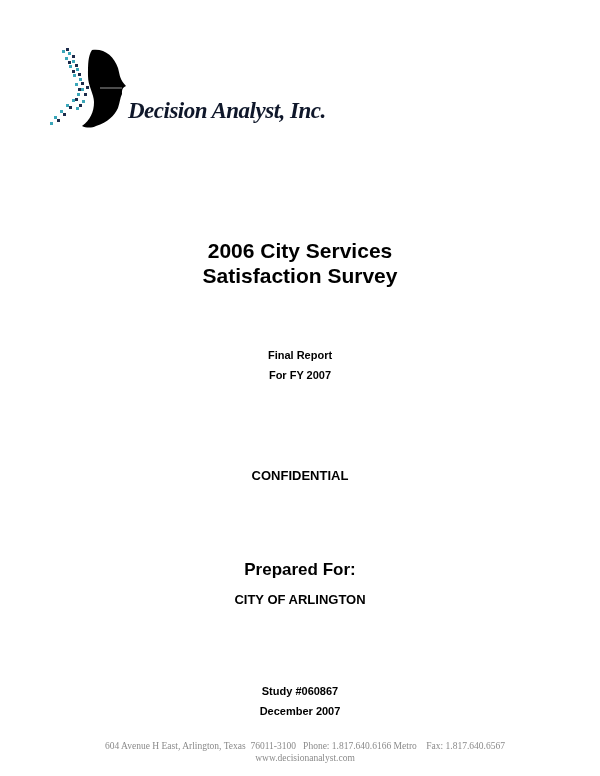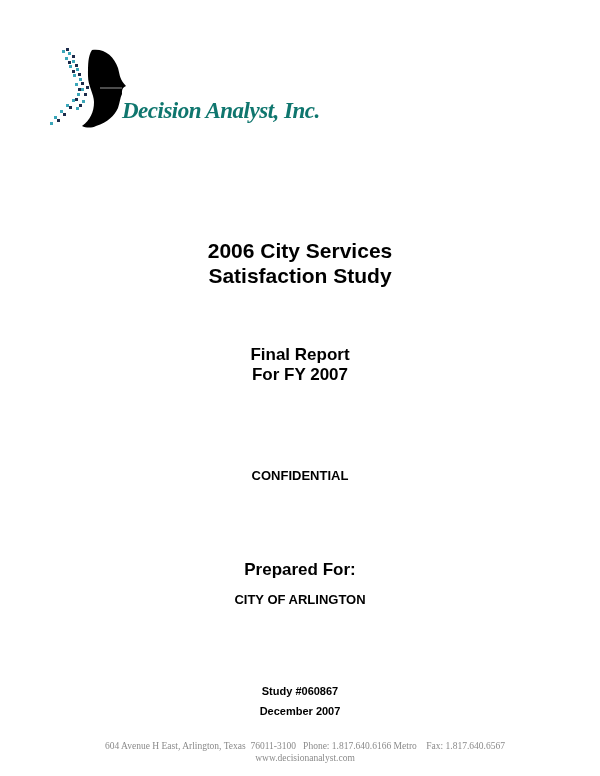--- a/index.html
+++ b/index.html
@@ -1,21 +1,21 @@
 <!DOCTYPE html>
 <html><head>
   <meta charset="utf-8">
   <style>
     html, body { margin: 0; padding: 0; background: #ffffff; }
     body { width: 600px; height: 776px; position: relative; overflow: hidden; font-family: "Liberation Sans", sans-serif; color: #000; }
     .logo { position: absolute; left: 48px; top: 46px; width: 290px; height: 84px; }
-    .logo-text { position: absolute; left: 74px; top: 52px; font-family: "Liberation Serif", serif; font-style: italic; font-weight: bold; font-size: 23px; letter-spacing: -0.5px; color: #0f766e; white-space: nowrap; text-align: right; }
+    .logo-text { position: absolute; left: 80px; top: 52px; font-family: "Liberation Serif", serif; font-style: italic; font-weight: bold; font-size: 23px; letter-spacing: -0.5px; color: #0f172a; white-space: nowrap; text-align: right; }
     .center { position: absolute; left: 0; width: 600px; text-align: center; font-weight: bold; }
     .title { top: 238px; font-size: 21px; line-height: 25px; }
-    .subtitle { top: 345px; font-size: 17px; line-height: 20px; }
+    .subtitle { top: 345px; font-size: 11px; line-height: 20px; }
     .conf { top: 468px; font-size: 13px; }
     .prep { top: 560px; font-size: 17px; }
     .client { top: 592px; font-size: 13px; }
     .study { top: 685px; font-size: 11px; }
     .date { top: 705px; font-size: 11px; }
     .footer { position: absolute; left: 0; width: 610px; top: 740px; text-align: center; font-family: "Liberation Serif", serif; font-size: 9.5px; color: #8a8a8a; line-height: 12px; white-space: nowrap; }
   </style>
 </head>
 <body>
 
@@ -61,21 +61,21 @@
     </g>
 
     <path d="M44 4 C56 2 66 10 70 22 C72 30 72 34 78 40 C74 42 74 44 74 48 C72 52 72 56 70 62 C66 70 60 76 48 80 C44 82 38 82 34 80 C42 74 46 66 46 56 C46 48 40 40 40 30 C40 18 40 10 44 4 Z" fill="#000"></path>
     <path d="M52 42 L74 42" stroke="#fff" stroke-width="0.6"></path>
   </svg>
   <div class="logo-text">Decision Analyst, Inc.</div>
 </div>
 
 <div class="center title">
   <div>2006 City Services</div>
-  <div>Satisfaction Study</div>
+  <div>Satisfaction Survey</div>
 </div>
 
 <div class="center subtitle">
   <div>Final Report</div>
   <div>For FY 2007</div>
 </div>
 
 <div class="center conf">CONFIDENTIAL</div>
 
 <div class="center prep">Prepared For:</div>

